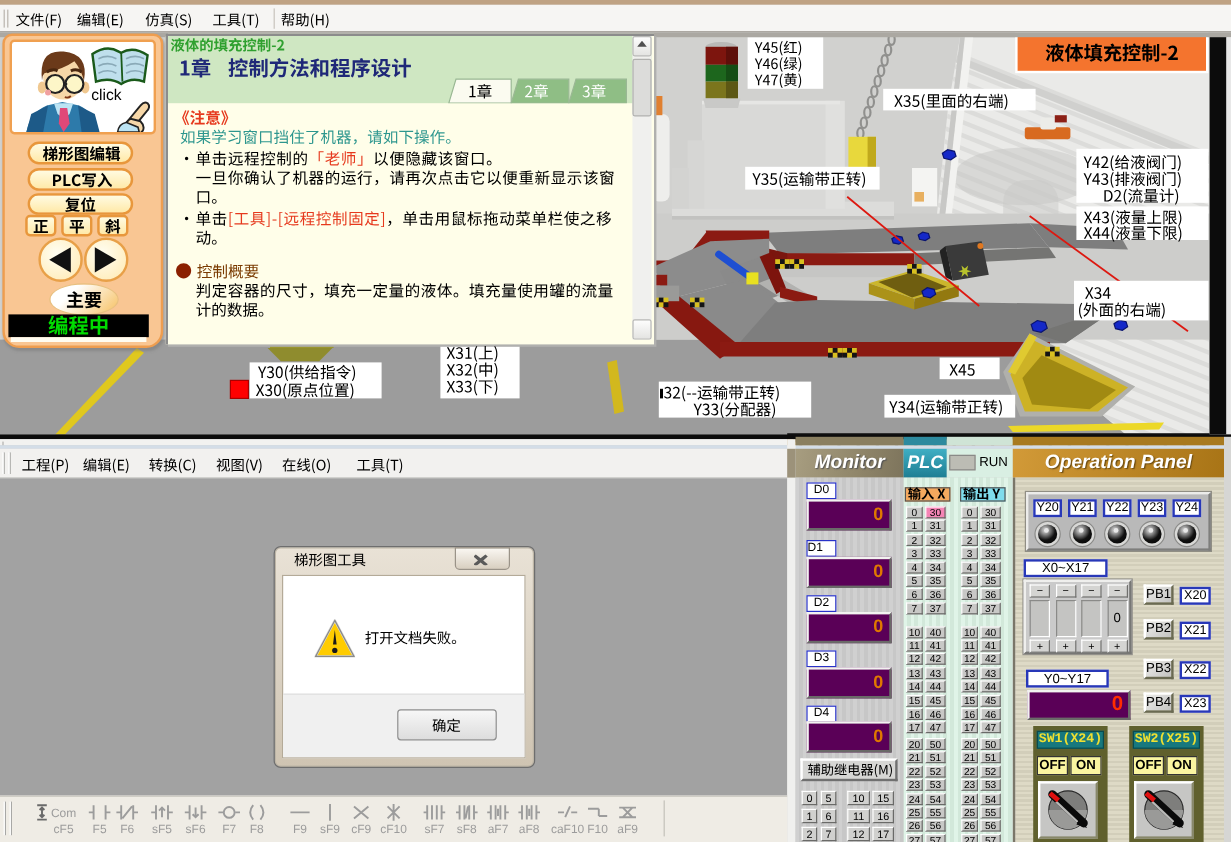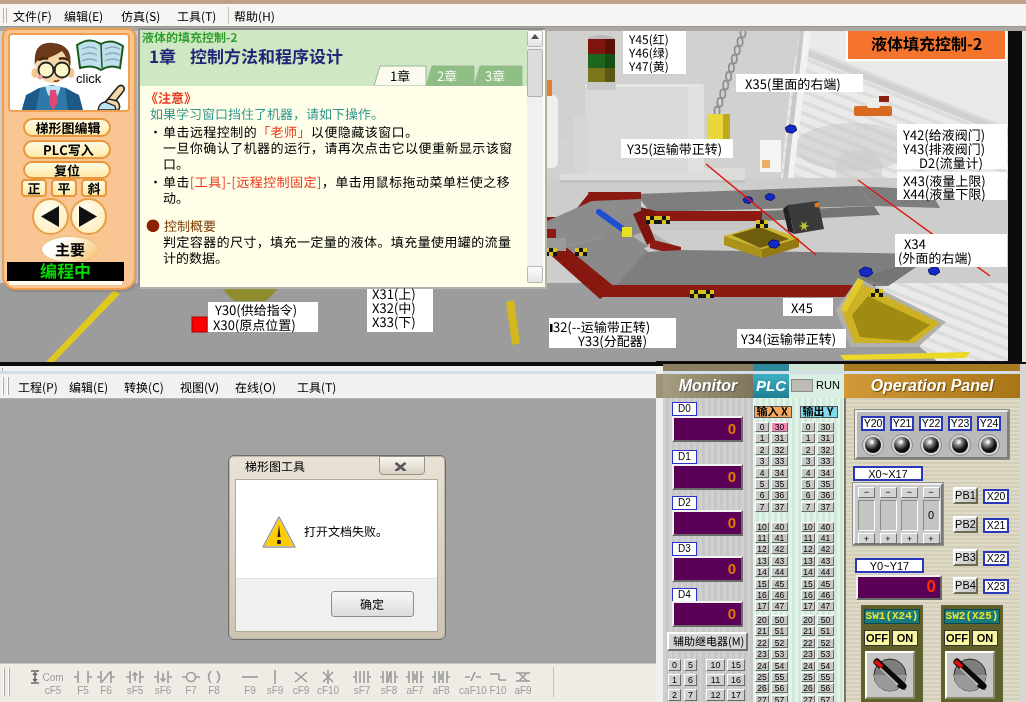--- a/index.html
+++ b/index.html
@@ -428,21 +428,21 @@
 <div class="ab" style="left:753px;top:374px;width:36px;height:24px;background:linear-gradient(#3fafc4,#1e7e93);color:#fff;font-weight:bold;font-style:italic;font-size:15px;text-align:center;line-height:23px;z-index:6">PLC</div>
 <div class="ab" style="left:789px;top:374px;width:55px;height:24px;background:#d9efe3;z-index:6"></div>
 <div class="ab" style="left:791px;top:379px;width:22px;height:13px;background:#bcbcb4;border:1px solid #8a8a88;z-index:7"></div>
 <div class="ab" style="left:816px;top:379px;width:30px;height:14px;font-size:11px;color:#000;z-index:7">RUN</div>
 <div class="ab" style="left:844px;top:374px;width:176px;height:24px;background:linear-gradient(100deg,#d29a38,#a87416);color:#fff;font-weight:bold;font-style:italic;font-size:16px;text-align:center;line-height:23px;z-index:6;text-shadow:1px 1px 1px #6a4a10">Operation Panel</div>
 <div class="ab" style="left:663px;top:398px;width:90px;height:304px;background:repeating-linear-gradient(90deg,#d0d0d0 0 3px,#c7c7c7 3px 6px);z-index:6"></div>
 <div class="ab" style="left:753px;top:398px;width:91px;height:304px;background:repeating-linear-gradient(90deg,#e0f4e8 0 3px,#d2e8da 3px 6px);z-index:6"></div>
 <div class="ab" style="left:844px;top:398px;width:176px;height:304px;background:repeating-linear-gradient(0deg,#dedac6 0 2px,#d2ceba 2px 4px);border-left:2px solid #7a7668;z-index:6"></div>
 <div class="ab" style="left:672px;top:402px;width:25px;height:14px;background:#fff;border:1px solid #2832c8;font-size:10px;text-align:center;line-height:12px;z-index:7">D0</div>
 <div class="ab" style="left:672px;top:416px;width:71px;height:26px;background:#5a0057;border:2px solid;border-color:#f2f2f0 #6a6a68 #6a6a68 #f2f2f0;z-index:7;color:#e07800;font-size:15px;font-weight:bold;text-align:right;line-height:22px;padding-right:5px">0</div>
-<div class="ab" style="left:672px;top:450px;width:25px;height:14px;background:#fff;border:1px solid #2832c8;font-size:10px;text-align:center;line-height:12px;z-index:7">D1</div>
+<div class="ab" style="left:672px;top:450px;width:25px;height:14px;background:#fff;border:1px solid #2832c8;font-size:10px;line-height:12px;z-index:7">D1</div>
 <div class="ab" style="left:672px;top:464px;width:71px;height:26px;background:#5a0057;border:2px solid;border-color:#f2f2f0 #6a6a68 #6a6a68 #f2f2f0;z-index:7;color:#e07800;font-size:15px;font-weight:bold;text-align:right;line-height:22px;padding-right:5px">0</div>
 <div class="ab" style="left:672px;top:496px;width:25px;height:14px;background:#fff;border:1px solid #2832c8;font-size:10px;text-align:center;line-height:12px;z-index:7">D2</div>
 <div class="ab" style="left:672px;top:510px;width:71px;height:26px;background:#5a0057;border:2px solid;border-color:#f2f2f0 #6a6a68 #6a6a68 #f2f2f0;z-index:7;color:#e07800;font-size:15px;font-weight:bold;text-align:right;line-height:22px;padding-right:5px">0</div>
 <div class="ab" style="left:672px;top:542px;width:25px;height:14px;background:#fff;border:1px solid #2832c8;font-size:10px;text-align:center;line-height:12px;z-index:7">D3</div>
 <div class="ab" style="left:672px;top:556px;width:71px;height:26px;background:#5a0057;border:2px solid;border-color:#f2f2f0 #6a6a68 #6a6a68 #f2f2f0;z-index:7;color:#e07800;font-size:15px;font-weight:bold;text-align:right;line-height:22px;padding-right:5px">0</div>
 <div class="ab" style="left:672px;top:588px;width:25px;height:14px;background:#fff;border:1px solid #2832c8;font-size:10px;text-align:center;line-height:12px;z-index:7">D4</div>
 <div class="ab" style="left:672px;top:601px;width:71px;height:26px;background:#5a0057;border:2px solid;border-color:#f2f2f0 #6a6a68 #6a6a68 #f2f2f0;z-index:7;color:#e07800;font-size:15px;font-weight:bold;text-align:right;line-height:22px;padding-right:5px">0</div>
 <div class="ab" style="left:667px;top:632px;width:81px;height:19px;background:#d6d6d4;border:2px solid;border-color:#fff #707070 #707070 #fff;z-index:7"></div>
 <div class="ab" style="left:668px;top:659px;width:13px;height:12px;background:#d0d0ce;border:1px solid;border-color:#fff #6a6a68 #6a6a68 #fff;font-size:9px;text-align:center;line-height:10px;z-index:7">0</div>
 <div class="ab" style="left:684px;top:659px;width:13px;height:12px;background:#d0d0ce;border:1px solid;border-color:#fff #6a6a68 #6a6a68 #fff;font-size:9px;text-align:center;line-height:10px;z-index:7">5</div>

